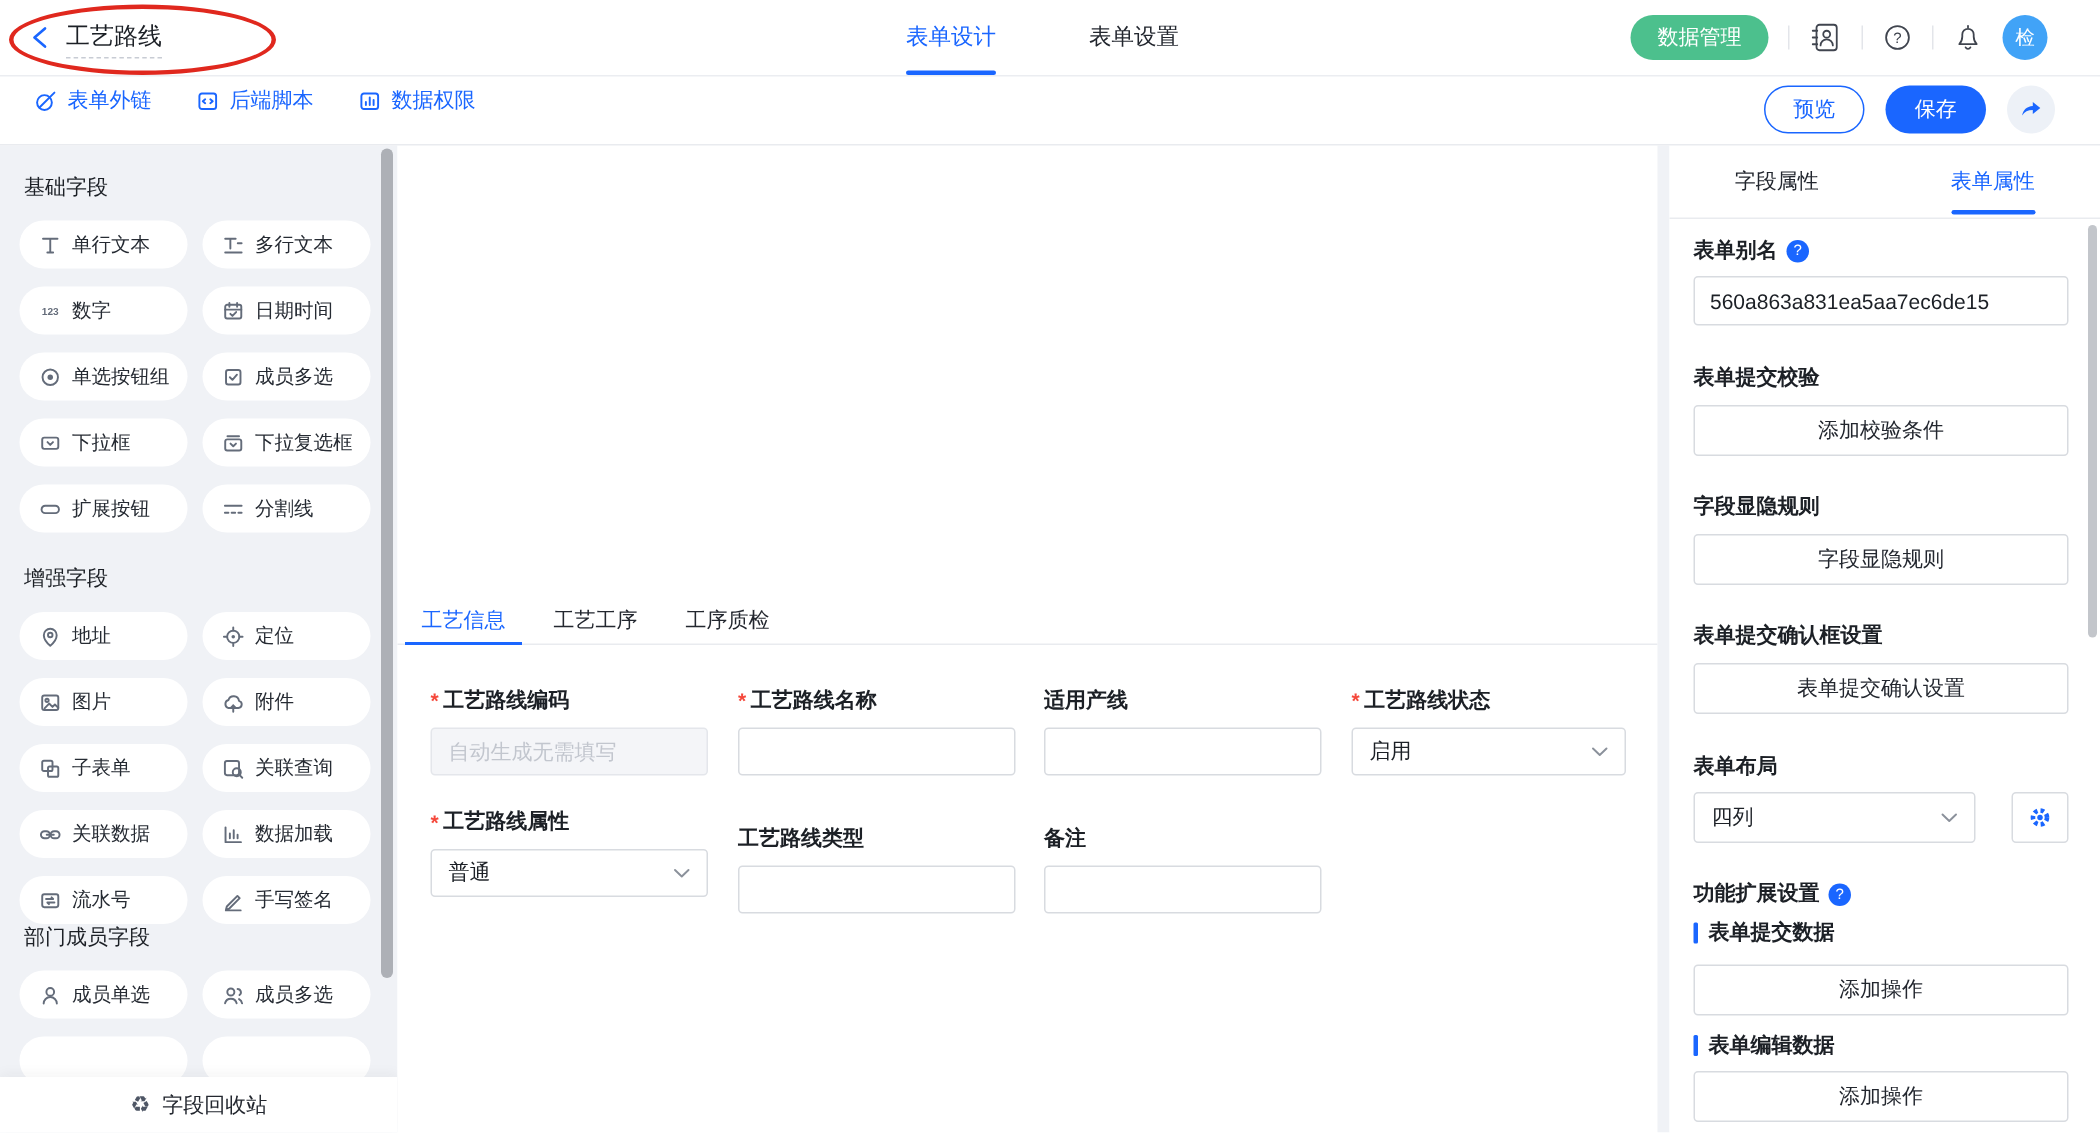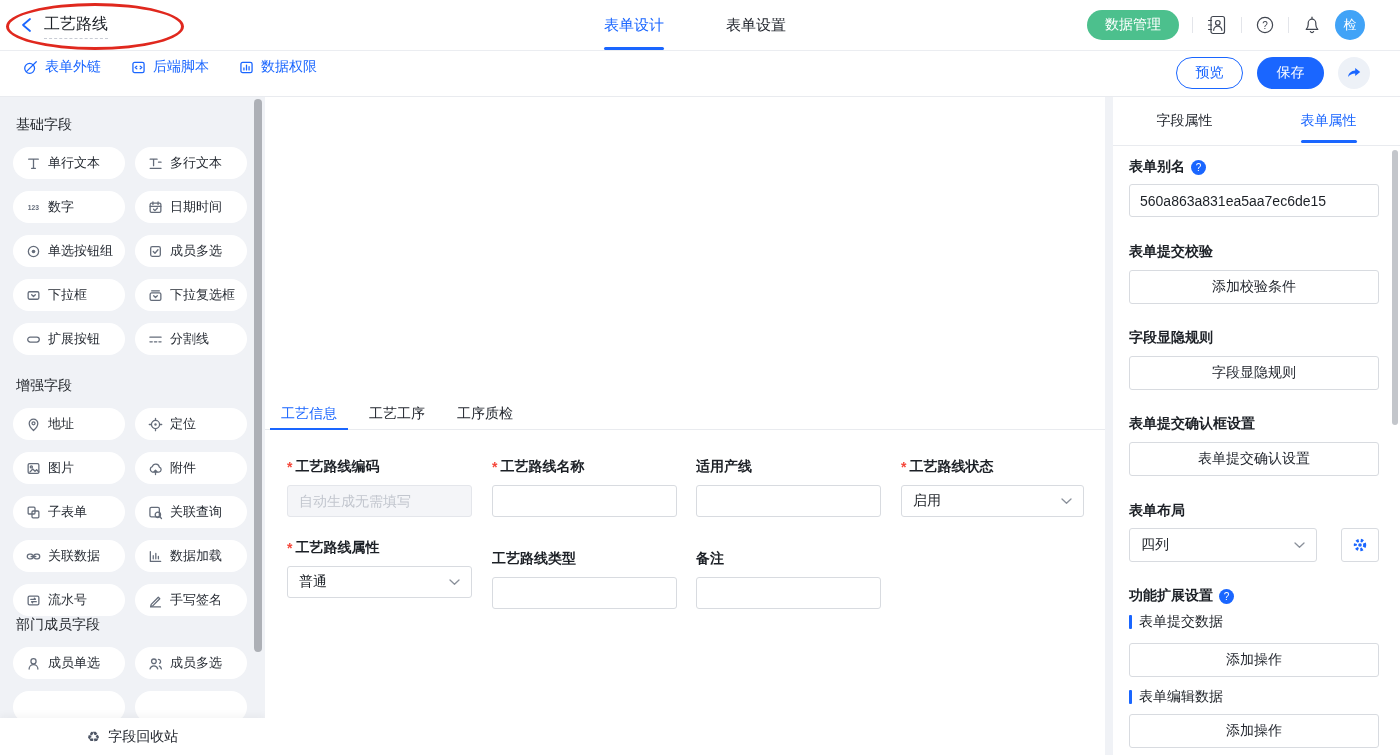--- a/index.html
+++ b/index.html
@@ -84,21 +84,21 @@
           display:flex;align-items:center;justify-content:center;cursor:pointer}
   .pinput{margin-top:8px;height:33px;border:1px solid #d8dbe0;border-radius:3px;padding:0 10px;font-size:14px;
           color:#1c2026;width:100%;box-sizing:border-box;background:#fff;outline:none;font-family:inherit}
   .pbtn{margin-top:9px;width:100%;height:34px;border:1px solid #d8dbe0;border-radius:3px;background:#fff;
         font-size:14px;color:#23272f;cursor:pointer;font-family:inherit}
   .layrow{margin-top:8px;display:flex;gap:24px}
   .psel{flex:1;height:34px;border:1px solid #d8dbe0;border-radius:3px;display:flex;align-items:center;
         justify-content:space-between;padding:0 11px;font-size:14px;color:#1c2026;box-sizing:border-box;cursor:pointer}
   .gearbtn{width:38px;height:34px;border:1px solid #d8dbe0;border-radius:3px;background:#fff;display:flex;
            align-items:center;justify-content:center;cursor:pointer;flex:none}
-  .psub{display:flex;align-items:center;gap:7px;font-size:14px;font-weight:400;color:#1c2026;height:18px}
+  .psub{display:flex;align-items:center;gap:7px;font-size:14px;font-weight:700;color:#1c2026;height:18px}
   .psub::before{content:"";width:3px;height:14px;background:var(--primary);border-radius:1px}
   .pscroll{position:absolute;right:2px;top:54px;width:6px;height:275px;background:#c3c6cb;border-radius:3px;cursor:pointer}
 </style>
 </head>
 <body>
 
 <div class="topbar">
   <span class="back">
     <svg width="14" height="16" viewBox="0 0 14 16">
         <polyline points="10,2 3,8 10,14" fill="none" stroke="#1a66ff" stroke-width="1.8" stroke-linecap="round" stroke-linejoin="round"></polyline>

